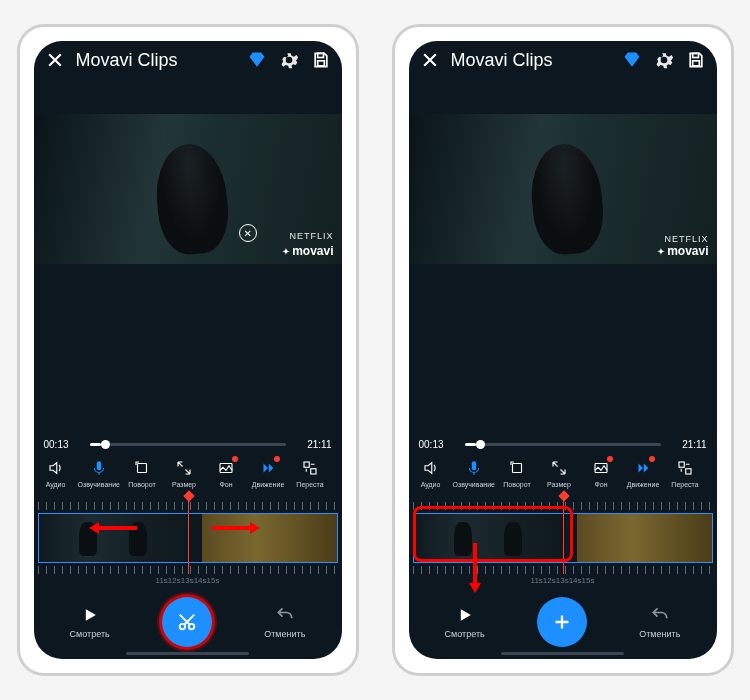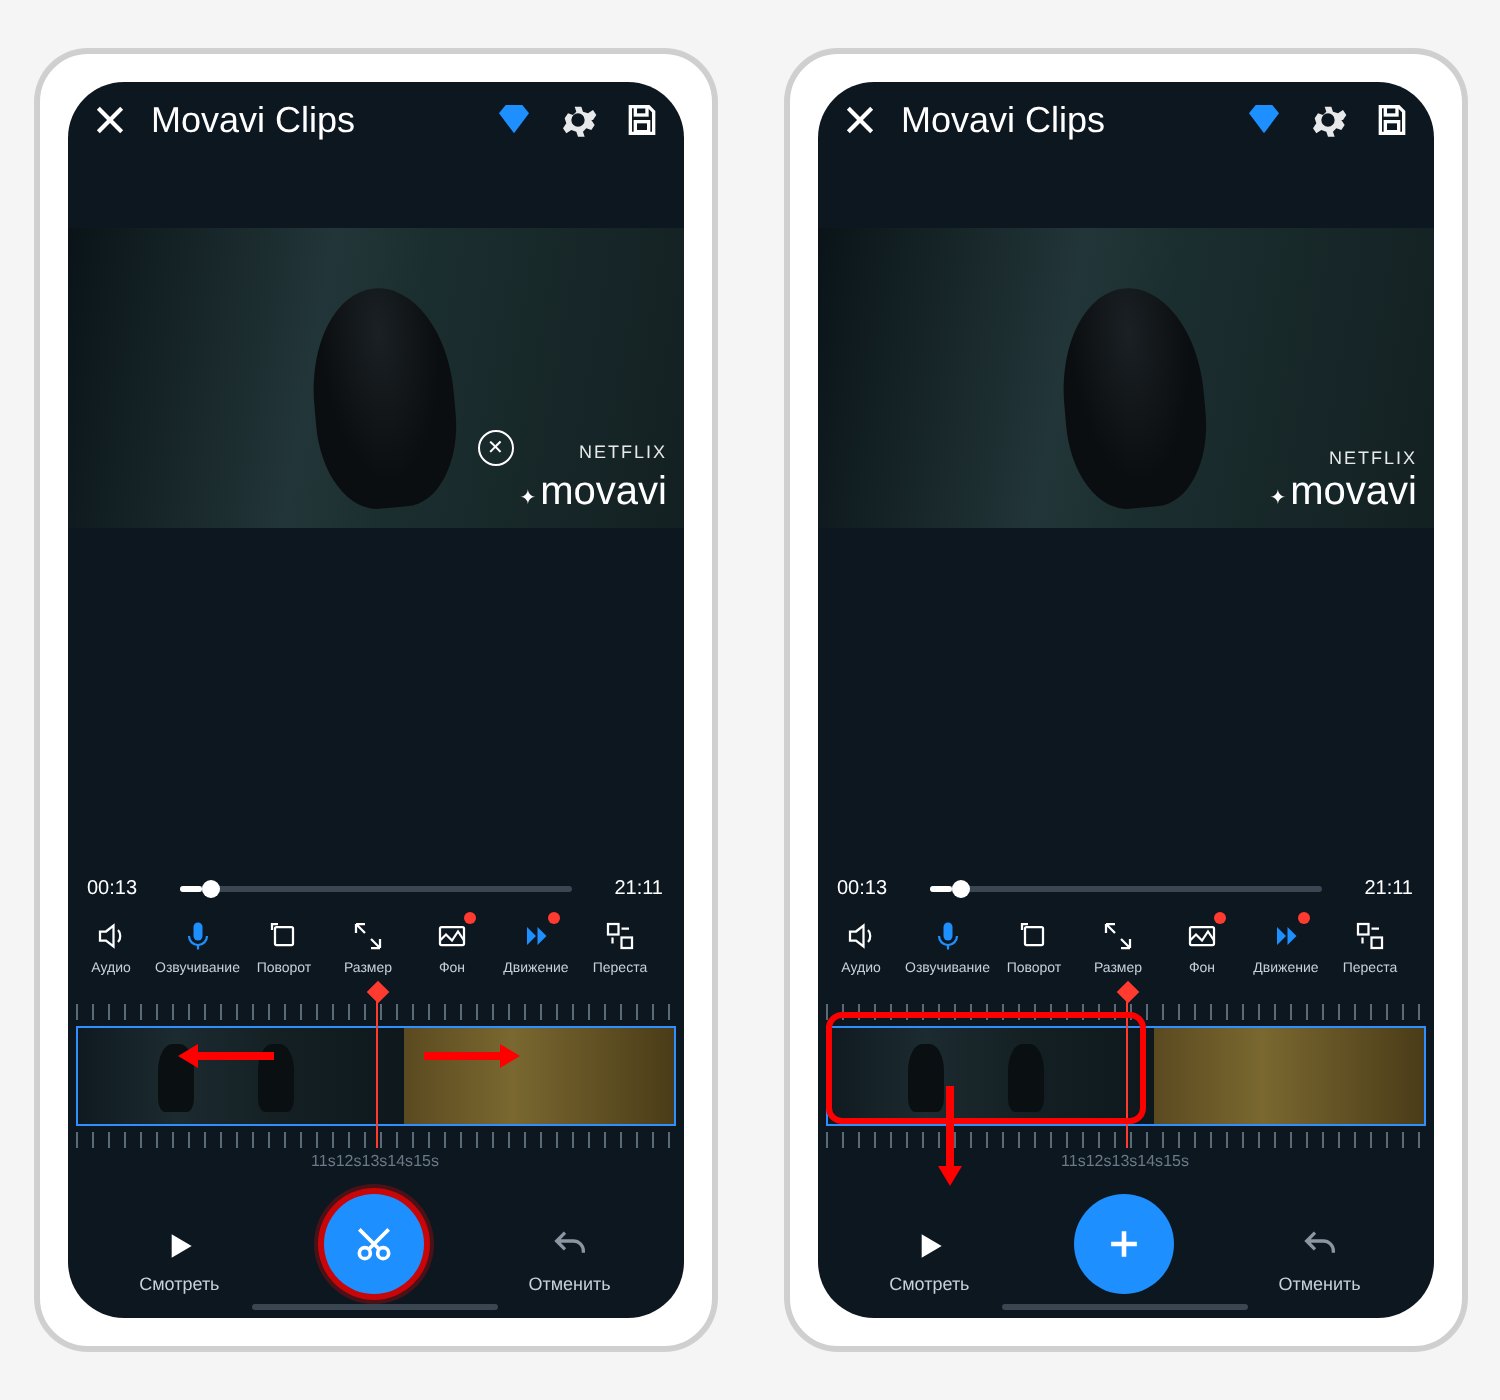--- a/index.html
+++ b/index.html
@@ -8,21 +8,21 @@
   .screen { position: absolute; top: 14px; left: 14px; right: 14px; bottom: 14px; background: #0d1720; border-radius: 28px; display: flex; flex-direction: column; overflow: hidden; color: #fff; }
   .header { display: flex; align-items: center; padding: 8px 10px; gap: 10px; }
   .header .title { flex: 1; font-size: 18px; font-weight: 500; }
   .icn { display: inline-flex; align-items: center; justify-content: center; width: 22px; height: 22px; }
   .icn svg { width: 20px; height: 20px; }
   .preview-area { flex: 0 0 220px; display: flex; align-items: center; justify-content: center; position: relative; }
   .preview { width: 100%; height: 150px; background: linear-gradient(100deg, #0a1418 0%, #223538 40%, #1b2e2f 55%, #132022 100%); position: relative; }
   .silhouette { position: absolute; left: 40%; top: 20%; width: 70px; height: 110px; background: radial-gradient(ellipse at 50% 20%, #1a2024 0%, #0b0e10 60%); border-radius: 50% 50% 40% 40%; transform: rotate(-5deg); }
   .watermark { position: absolute; bottom: 6px; right: 8px; text-align: right; font-size: 10px; }
   .watermark .nf { font-size: 9px; letter-spacing: 1px; opacity: .9; margin-left: 28px; }
-  .watermark .mv { font-size: 20px; font-weight: 400; }
+  .watermark .mv { font-size: 12px; font-weight: 700; }
   .watermark .dots { display: inline-block; margin-right: 2px; }
   .circ-x { width: 18px; height: 18px; border: 1.5px solid #fff; border-radius: 50%; display: inline-flex; align-items: center; justify-content: center; font-size: 10px; margin-right: 2px; position: relative; top: -2px; }
   .spacer-flex { flex: 1; }
   .timebar { padding: 0 10px 4px; font-size: 10px; display: flex; align-items: center; gap: 21px; }
   .slider { flex: 1; height: 3px; background: #3a4652; border-radius: 2px; position: relative; }
   .slider::before { content: ''; position: absolute; left: 0; width: 6%; height: 100%; background: #fff; border-radius: 2px; }
   .slider-knob { position: absolute; left: 6%; top: -3px; width: 9px; height: 9px; background: #fff; border-radius: 50%; }
   .toolbar { display: flex; padding: 4px 2px 8px; gap: 2px; overflow: hidden; }
   .tool { flex: 0 0 40px; display: flex; flex-direction: column; align-items: center; font-size: 7px; color: #c8d0d8; gap: 3px; }
   .tool .ti { width: 20px; height: 20px; display: flex; align-items: center; justify-content: center; position: relative; }
@@ -39,21 +39,21 @@
   .playhead { position: absolute; left: 50%; top: 0; width: 1.5px; height: 78px; background: #ff3b30; }
   .playhead::before { content:''; position:absolute; top:-4px; left:-3px; width:8px; height:8px; background:#ff3b30; transform: rotate(45deg); }
   .arrow { position: absolute; color: red; font-size: 22px; font-weight: bold; display: flex; align-items: center; }
   .arrow.l { left: 18%; top: 26px; }
   .arrow.r { left: 58%; top: 26px; }
   .arrow-line { width: 38px; height: 4px; background: red; }
   .arrow-head-l { width:0;height:0;border-top:6px solid transparent;border-bottom:6px solid transparent;border-right:10px solid red; }
   .arrow-head-r { width:0;height:0;border-top:6px solid transparent;border-bottom:6px solid transparent;border-left:10px solid red; }
   .arrow-head-d { width:0;height:0;border-left:6px solid transparent;border-right:6px solid transparent;border-top:10px solid red; }
   .time-labels { display: flex; justify-content: center; font-size: 8px; color: #6a7a88; padding: 2px 10px 6px; }
-  .bottom { display: flex; justify-content: space-around; align-items: flex-end; padding: 6px 10px 12px; }
+  .bottom { display: flex; justify-content: space-around; align-items: center; padding: 6px 10px 12px; }
   .btm-btn { display: flex; flex-direction: column; align-items: center; gap: 4px; font-size: 9px; color: #c8d0d8; }
   .fab { width: 50px; height: 50px; border-radius: 50%; background: #1d8fff; display: flex; align-items: center; justify-content: center; position: relative; }
   .fab.red-ring { box-shadow: 0 0 0 3px rgba(255,0,0,.7), 0 0 0 5px rgba(255,0,0,.25); }
   .fab svg { width: 22px; height: 22px; }
   .nav-bar { position: absolute; bottom: 4px; left: 30%; right: 30%; height: 3px; background: #3a4652; border-radius: 2px; }
   .red-box { position: absolute; border: 3px solid red; border-radius: 8px; }
   .down-arrow { position: absolute; left: 60px; top: 502px; display:flex; flex-direction:column; align-items:center;}
   .down-arrow .stem { width:4px; height:40px; background:red; }
 </style>
 </head>

